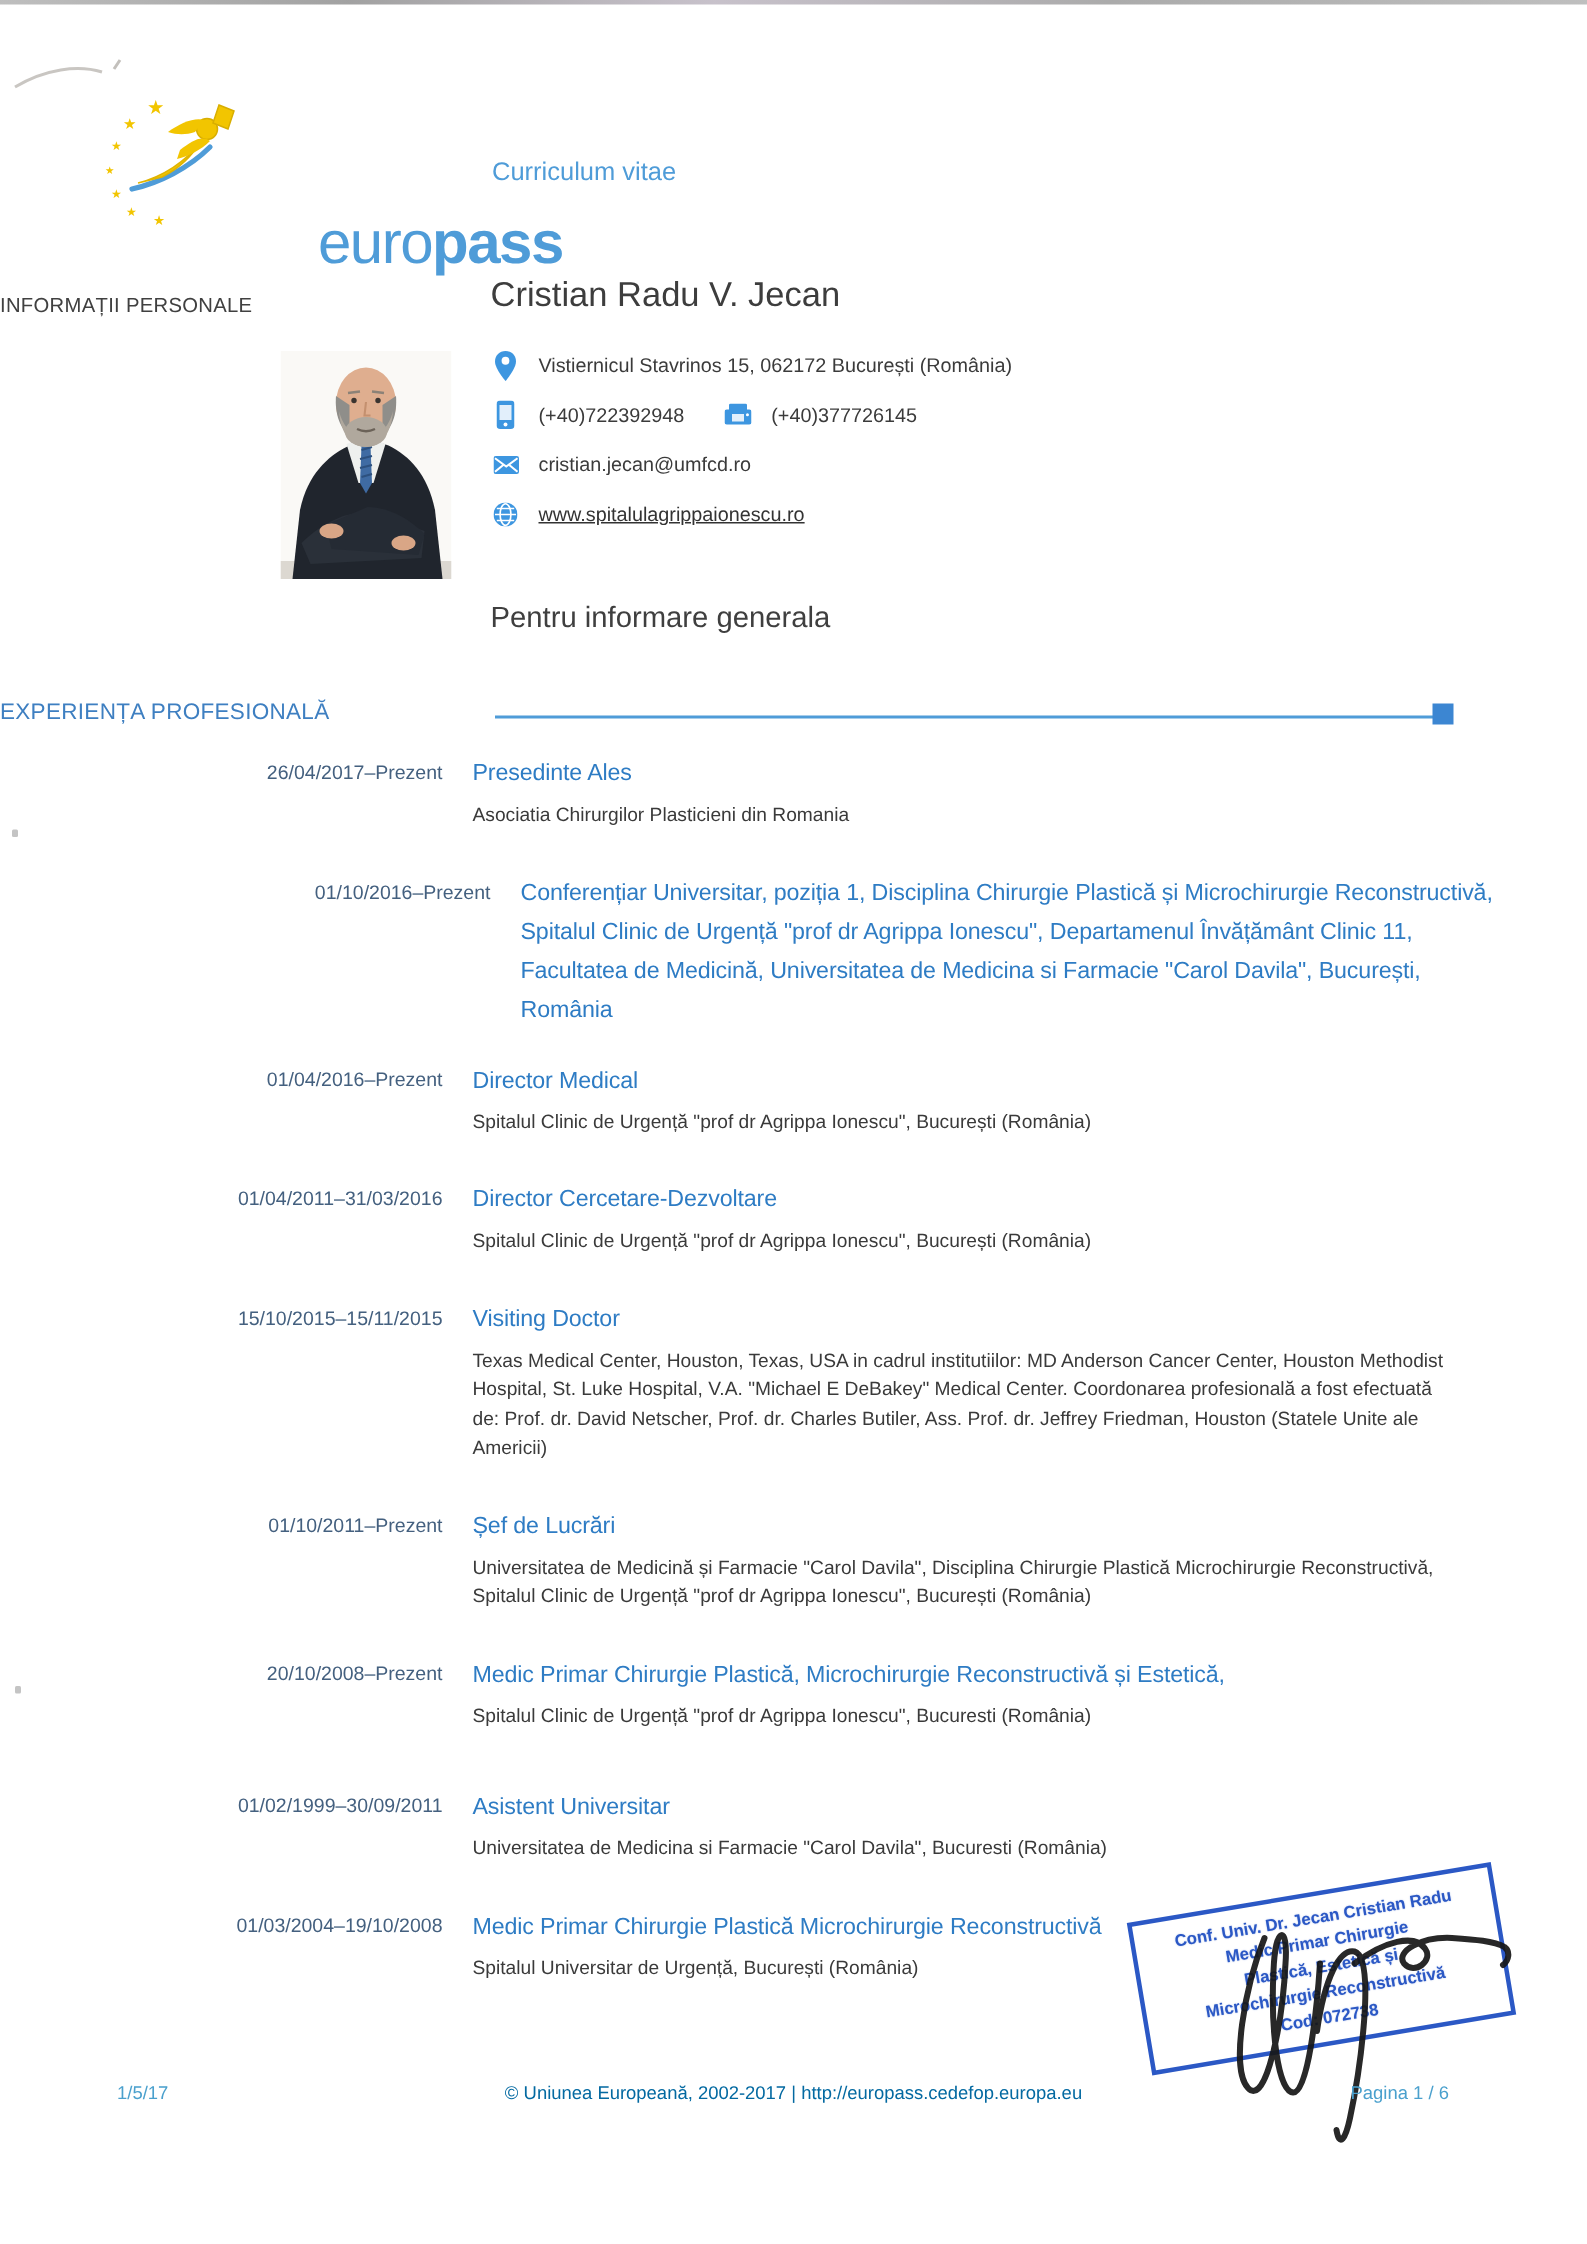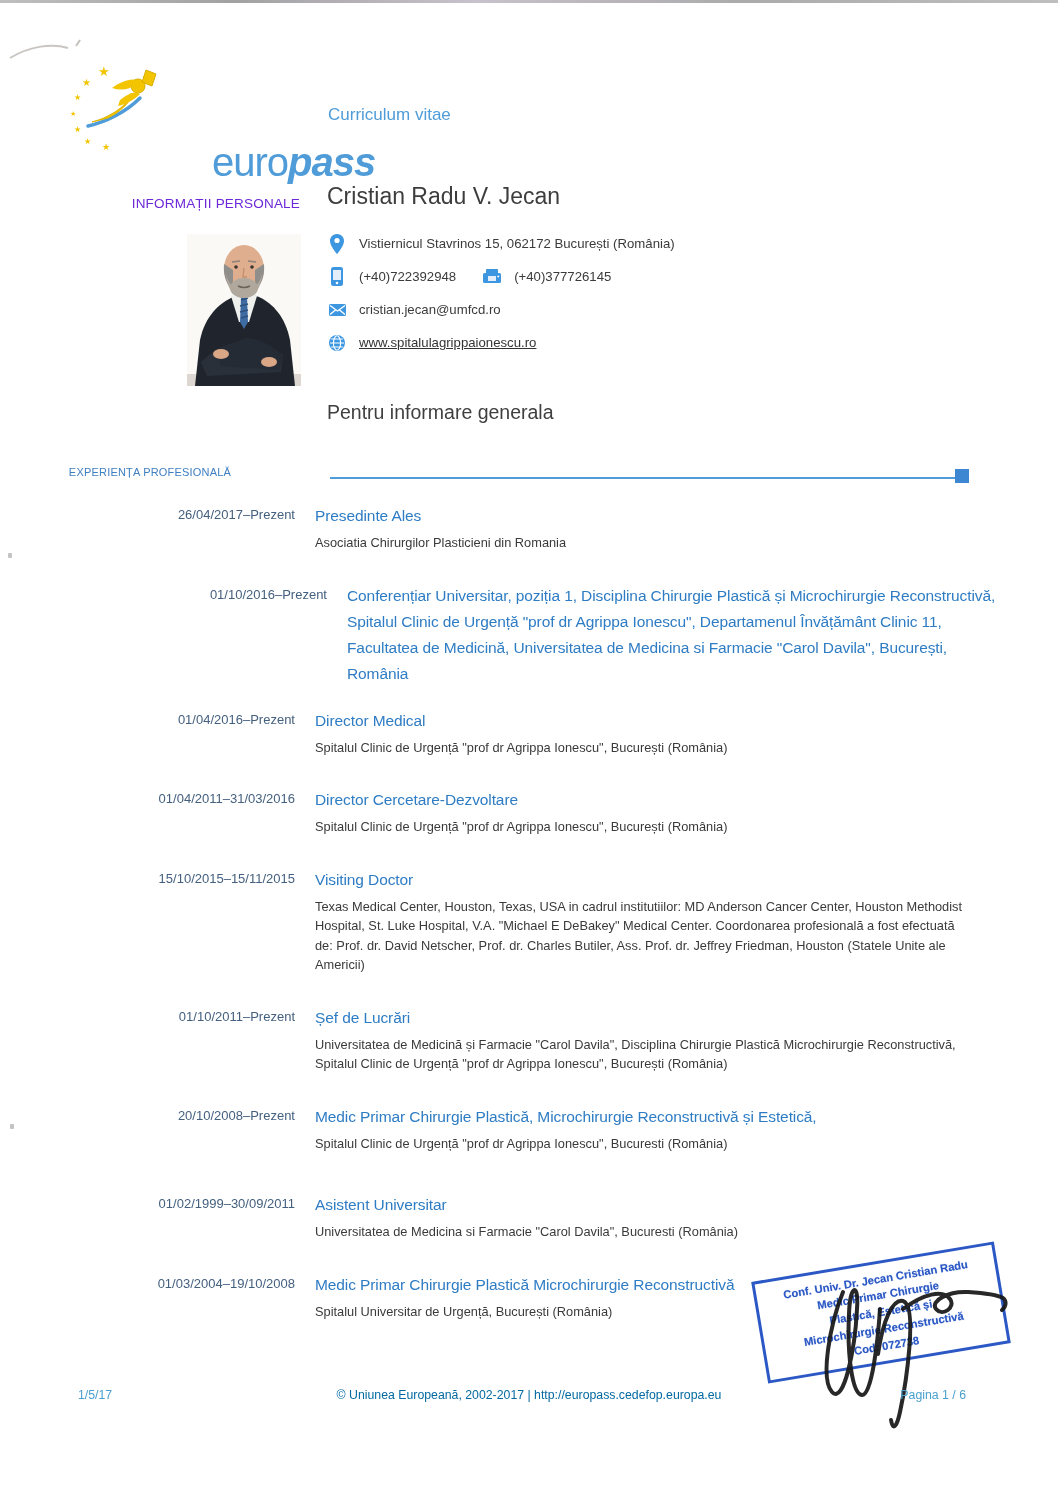--- a/index.html
+++ b/index.html
@@ -12,38 +12,38 @@
   .scan-edge { position:absolute; top:0; left:0; right:0; height:3px; opacity:.55;
     background:linear-gradient(90deg,#8a8a8a 0%,#555 22%,#9a8fa0 45%,#666 70%,#8a8a8a 100%); }
   .pencil-mark { position:absolute; left:6px; top:36px; }
   .speck { position:absolute; width:4px; height:5px; background:#8a8a8a; opacity:.5; border-radius:1px; }
   .speck.s1 { left:8px; top:553px; }
   .speck.s2 { left:10px; top:1124px; }
 
   
   .logo { position:absolute; left:68px; top:60px; width:260px; height:90px; }
   .logo-text { position:absolute; left:144px; top:80px; font-size:40px; color:#4f9cd8; letter-spacing:-1px; }
-  .logo-text .pass { font-weight:bold; font-style:italic; }
+  .logo-text .pass { font-weight:bold; }
   .cv-type { position:absolute; left:328px; top:105px; font-size:17px; color:#4f9cd8; }
 
   
-  .pi-label { position:absolute; left:0; top:196px; width:300px; text-align:right;
-    font-size:13.5px; color:#6d28d9; letter-spacing:.2px; }
+  .pi-label { position:absolute; left:0; top:196px; width:300px; 
+    font-size:13.5px; color:#404040; letter-spacing:.2px; }
   .name { position:absolute; left:327px; top:183px; font-size:23px; font-weight:400; color:#3d3d3d; }
   .photo { position:absolute; left:187px; top:234px; width:114px; height:152px; }
   .contact { position:absolute; left:327px; top:227px; width:560px; }
   .contact-row { display:flex; align-items:center; height:33px; font-size:13.2px; color:#3b3b3b; }
   .contact-row .cicon { width:20px; display:flex; justify-content:center; margin-right:12px; flex:none; }
   .contact-row .cicon.second { margin-left:26px; }
   .weblink { color:#333; text-decoration:underline; }
   .summary { position:absolute; left:327px; top:401px; font-size:19.5px; color:#3f3f3f; }
 
   
-  .exp-label { position:absolute; left:0; top:466px; width:300px; text-align:center;
-    font-size:11px; color:#3e7fc1; letter-spacing:.2px; }
+  .exp-label { position:absolute; left:0; top:466px; width:300px; text-align:left;
+    font-size:15px; color:#3e7fc1; letter-spacing:.2px; }
   .exp-rule { position:absolute; left:330px; top:477px; width:626px; height:2px; background:#4f9cd8; }
   .exp-square { position:absolute; left:955px; top:469px; width:14px; height:14px; background:#3c86d2; }
 
   .entries { position:absolute; left:0; top:503px; width:1015px; }
   .entries > div { display:grid; grid-template-columns:295px 655px; column-gap:20px; margin-bottom:30px; }
   .entries > div:nth-of-type(2) { margin-bottom:21px;padding-left:32px; }
   .entries > div:nth-of-type(6) { }
   .entries > div:nth-of-type(7) { margin-bottom:39px; }
   .entry-date { text-align:right; font-size:13px; color:#44607f; padding-top:4px; }
   .entry-title { font-size:15.5px; color:#2e7cc4; line-height:26px; letter-spacing:-.1px; }

